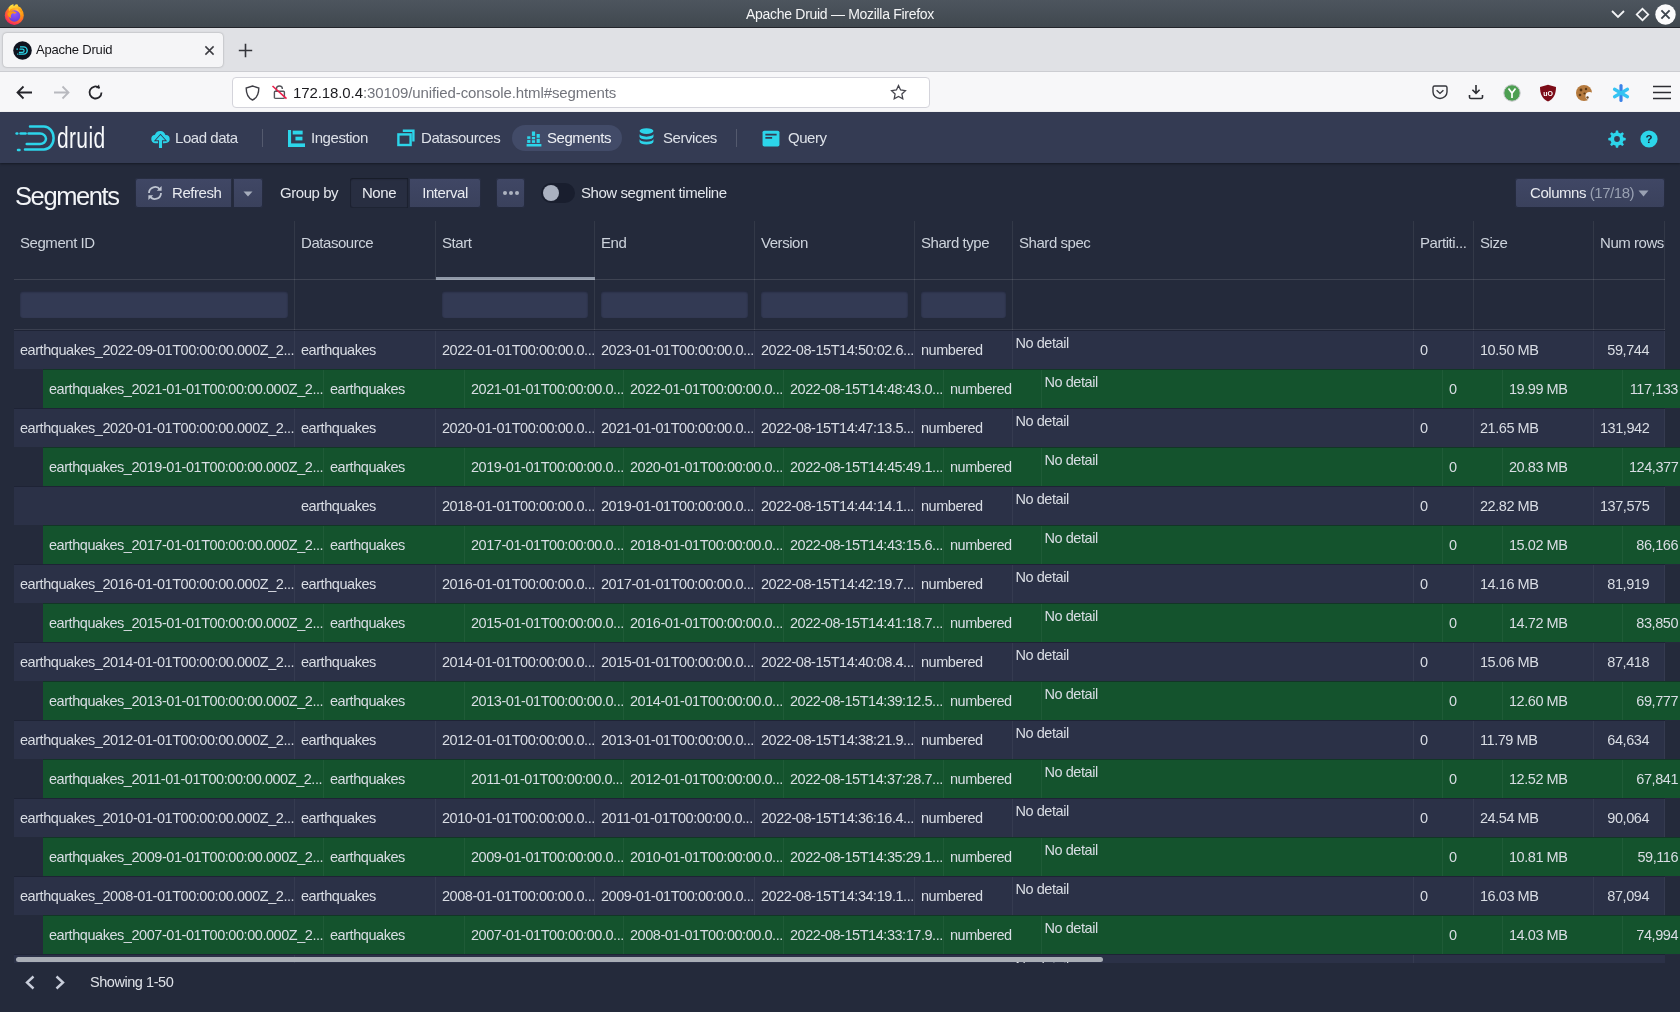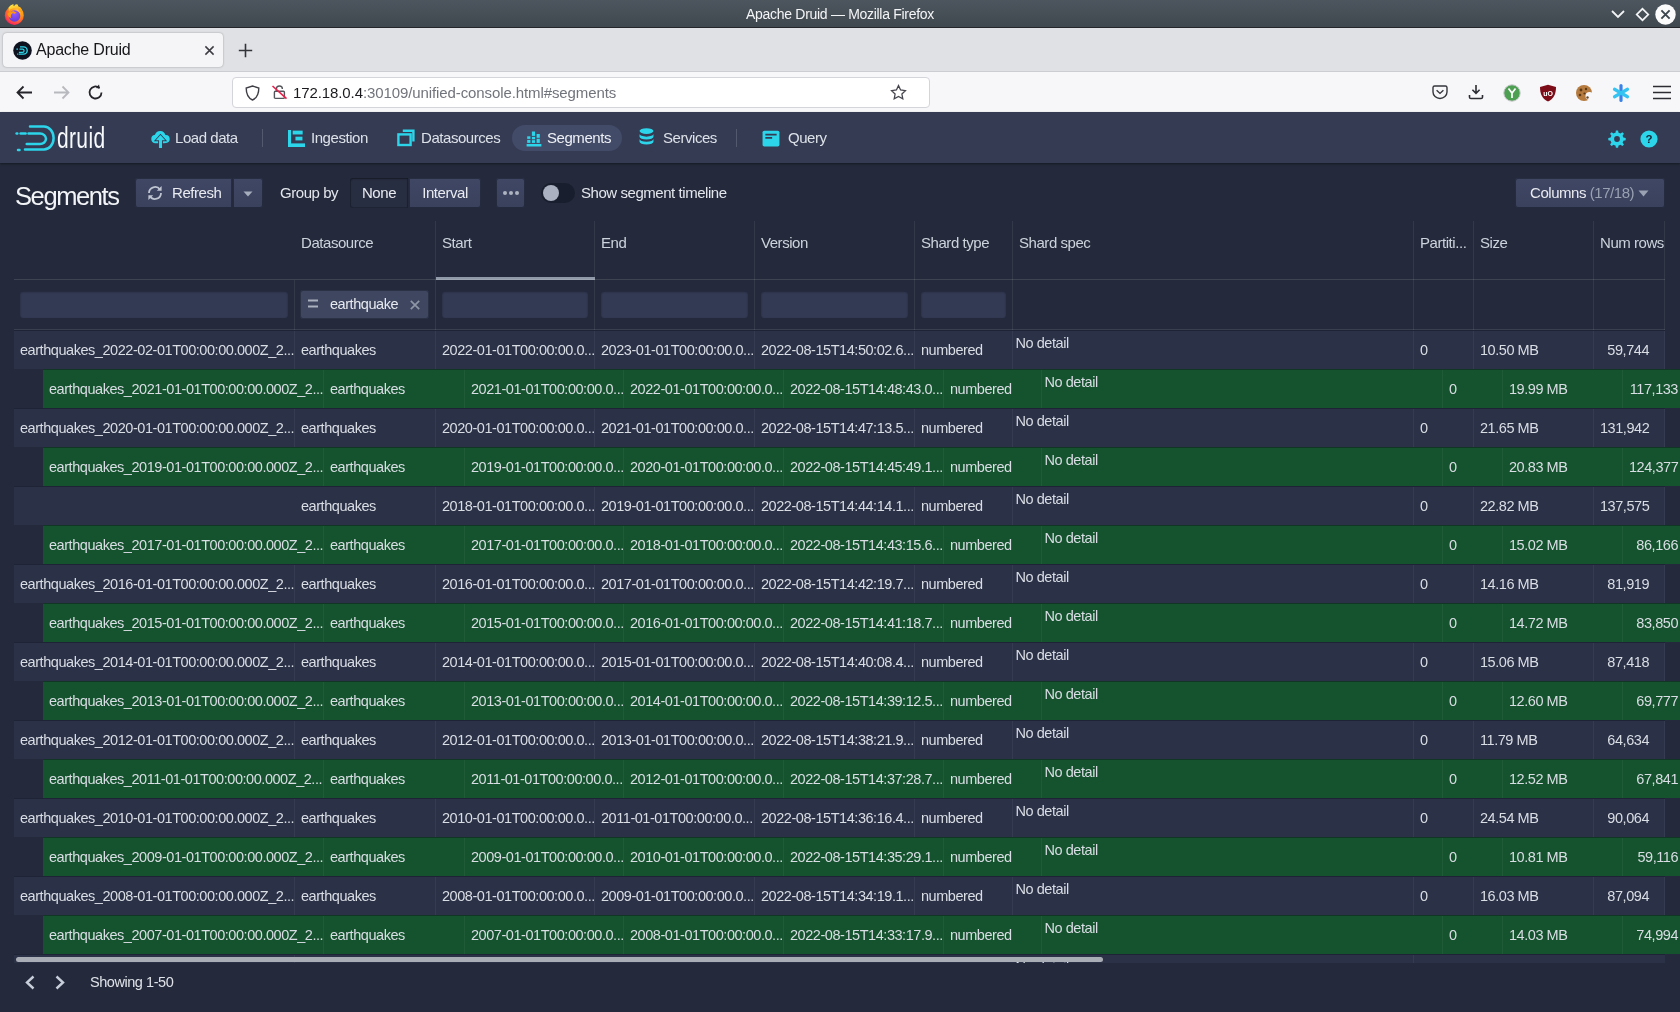--- a/index.html
+++ b/index.html
@@ -2,21 +2,21 @@
 <html><head>
 <meta charset="utf-8">
 <style>
 * { margin:0; padding:0; box-sizing:border-box; }
 html,body { width:1680px; height:1012px; overflow:hidden; font-family:"Liberation Sans",sans-serif; background:#242a3b; }
 .abs { position:absolute; }
 #titlebar { position:absolute; left:0; top:0; width:1680px; height:28px; background:linear-gradient(#4d555e,#40484f); border-bottom:1px solid #23252b; }
 .wtitle { position:absolute; left:0; right:0; top:0; height:28px; line-height:28px; text-align:center; color:#f4f5f6; font-size:14px; letter-spacing:-0.3px; }
 #tabbar { position:absolute; left:0; top:28px; width:1680px; height:43px; background:#e0e1e5; }
 #tab { position:absolute; left:3px; top:32.5px; width:220px; height:34.5px; background:#f5f5f7; border-radius:4px; box-shadow:0 0 2px rgba(0,0,0,0.35); }
-.ttext { position:absolute; left:33px; top:0; height:34.5px; line-height:34.5px; font-size:16px; font-weight:400; color:#111116; color:#17171b; letter-spacing:-0.2px; }
+.ttext { position:absolute; left:33px; top:0; height:34.5px; line-height:34.5px; font-size:13px; font-weight:400; color:#111116; color:#17171b; letter-spacing:-0.2px; }
 #toolbar { position:absolute; left:0; top:71px; width:1680px; height:41px; background:#f7f7f9; border-top:1px solid #cccdd2; }
 #urlbar { position:absolute; left:232px; top:77px; width:698px; height:31px; background:#ffffff; border:1px solid #d4d4db; border-radius:4px; }
 .utext { position:absolute; left:60px; top:0; height:29px; line-height:29px; font-size:15px; color:#72747c; letter-spacing:-0.1px; white-space:nowrap;text-align:center; }
 .utext b { color:#1b1b1f; font-weight:400; }
 #dnav { position:absolute; left:0; top:112px; width:1680px; height:51px; background:#343b53; box-shadow:0 1px 2px rgba(8,10,16,0.5); }
 .navitem { position:absolute; top:112px; height:51px; line-height:51px; color:#dde1e8; font-size:15px; letter-spacing:-0.45px; white-space:nowrap; }
 .navsep { position:absolute; top:129px; width:1px; height:18px; background:rgba(255,255,255,0.16); }
 #segpill { position:absolute; left:512px; top:125px; width:110px; height:26px; background:#424b68; border-radius:13px; }
 .vh-text { position:absolute; color:#e3e6ec; font-size:15px; letter-spacing:-0.45px; top:178px; line-height:30px; }
 #vtitle { position:absolute; left:15px; top:182px; font-size:25.5px; letter-spacing:-1.4px; color:#f2f4f7; }
@@ -270,65 +270,55 @@
 <div class="abs" style="left:543px;top:185px;width:16px;height:16px;border-radius:8px;background:#aab1c0"></div>
 <div class="vh-text" style="left:581px">Show segment timeline</div>
 <div class="btn" style="left:1515px;width:150px">
   <span style="position:absolute;left:15px;top:0;line-height:30px">Columns <span style="color:#99a1b2">(17/18)</span></span>
   <svg class="abs" style="left:123px;top:12px" width="11" height="7" viewBox="0 0 11 7">
     <path d="M0.5,0.5 h10 L5.5,6.5 Z" fill="#99a1b2"></path>
   </svg>
 </div>
 
 <div id="table">
+  <div class="hcell" style="left:0;width:281px">Segment ID</div>
   <div class="hcell" style="left:281px;width:141px">Datasource</div>
   <div class="hcell" style="left:422px;width:159px">Start</div>
   <div class="hcell" style="left:581px;width:160px">End</div>
   <div class="hcell" style="left:741px;width:160px">Version</div>
   <div class="hcell" style="left:901px;width:98px">Shard type</div>
   <div class="hcell" style="left:999px;width:401px">Shard spec</div>
   <div class="hcell" style="left:1400px;width:60px">Partiti...</div>
   <div class="hcell" style="left:1460px;width:120px">Size</div>
   <div class="hcell" style="left:1580px;width:71px;text-align:right;padding-right:3px">Num rows</div>
   <div id="sortline"></div>
   <div id="hdrline"></div>
   <div class="fcell" style="left:0;width:281px">
       <div class="finput"></div>
     </div>
-  <div class="fcell" style="left:281px;width:141px">
-    <div class="abs" style="left:5px;right:6px;top:10px;height:29px;background:#3e4660;border-radius:3px;box-shadow:inset 0 0 0 1px rgba(10,13,22,0.35)">
-      <svg class="abs" style="left:7px;top:9px" width="12" height="11" viewBox="0 0 12 11">
-        <path d="M1,1.5 H11 M1,7.5 H11" stroke="#aab0bd" stroke-width="2.2"></path>
-      </svg>
-      <span style="position:absolute;left:30px;top:0;line-height:28px;font-size:14.5px;letter-spacing:-0.45px;color:#e7eaef">earthquake</span>
-      <svg class="abs" style="right:8px;top:9px" width="12" height="12" viewBox="0 0 12 12">
-        <path d="M1.8,1.8 L10.2,10.2 M10.2,1.8 L1.8,10.2" stroke="#8e96a6" stroke-width="1.7"></path>
-      </svg>
-    </div>
-  </div>
   <div class="fcell" style="left:422px;width:159px">
       <div class="finput"></div>
     </div>
   <div class="fcell" style="left:581px;width:160px">
       <div class="finput"></div>
     </div>
   <div class="fcell" style="left:741px;width:160px">
       <div class="finput"></div>
     </div>
   <div class="fcell" style="left:901px;width:98px">
       <div class="finput"></div>
     </div>
   <div class="fcell" style="left:999px;width:401px"></div>
   <div class="fcell" style="left:1400px;width:60px"></div>
   <div class="fcell" style="left:1460px;width:120px"></div>
   <div class="fcell" style="left:1580px;width:71px"></div>
   <div id="fltline"></div>
 </div>
 <div class="trow rl" style="top:330px">
-<div class="c c0">earthquakes_2022-02-01T00:00:00.000Z_2...</div>
+<div class="c c0">earthquakes_2022-09-01T00:00:00.000Z_2...</div>
 <div class="c c1">earthquakes</div>
 <div class="c c2">2022-01-01T00:00:00.0...</div>
 <div class="c c3">2023-01-01T00:00:00.0...</div>
 <div class="c c4">2022-08-15T14:50:02.6...</div>
 <div class="c c5">numbered</div>
 <div class="c c6 top">No detail</div>
 <div class="c c7">0</div>
 <div class="c c8">10.50 MB</div>
 <div class="c c9 num">59,744</div>
 </div>

